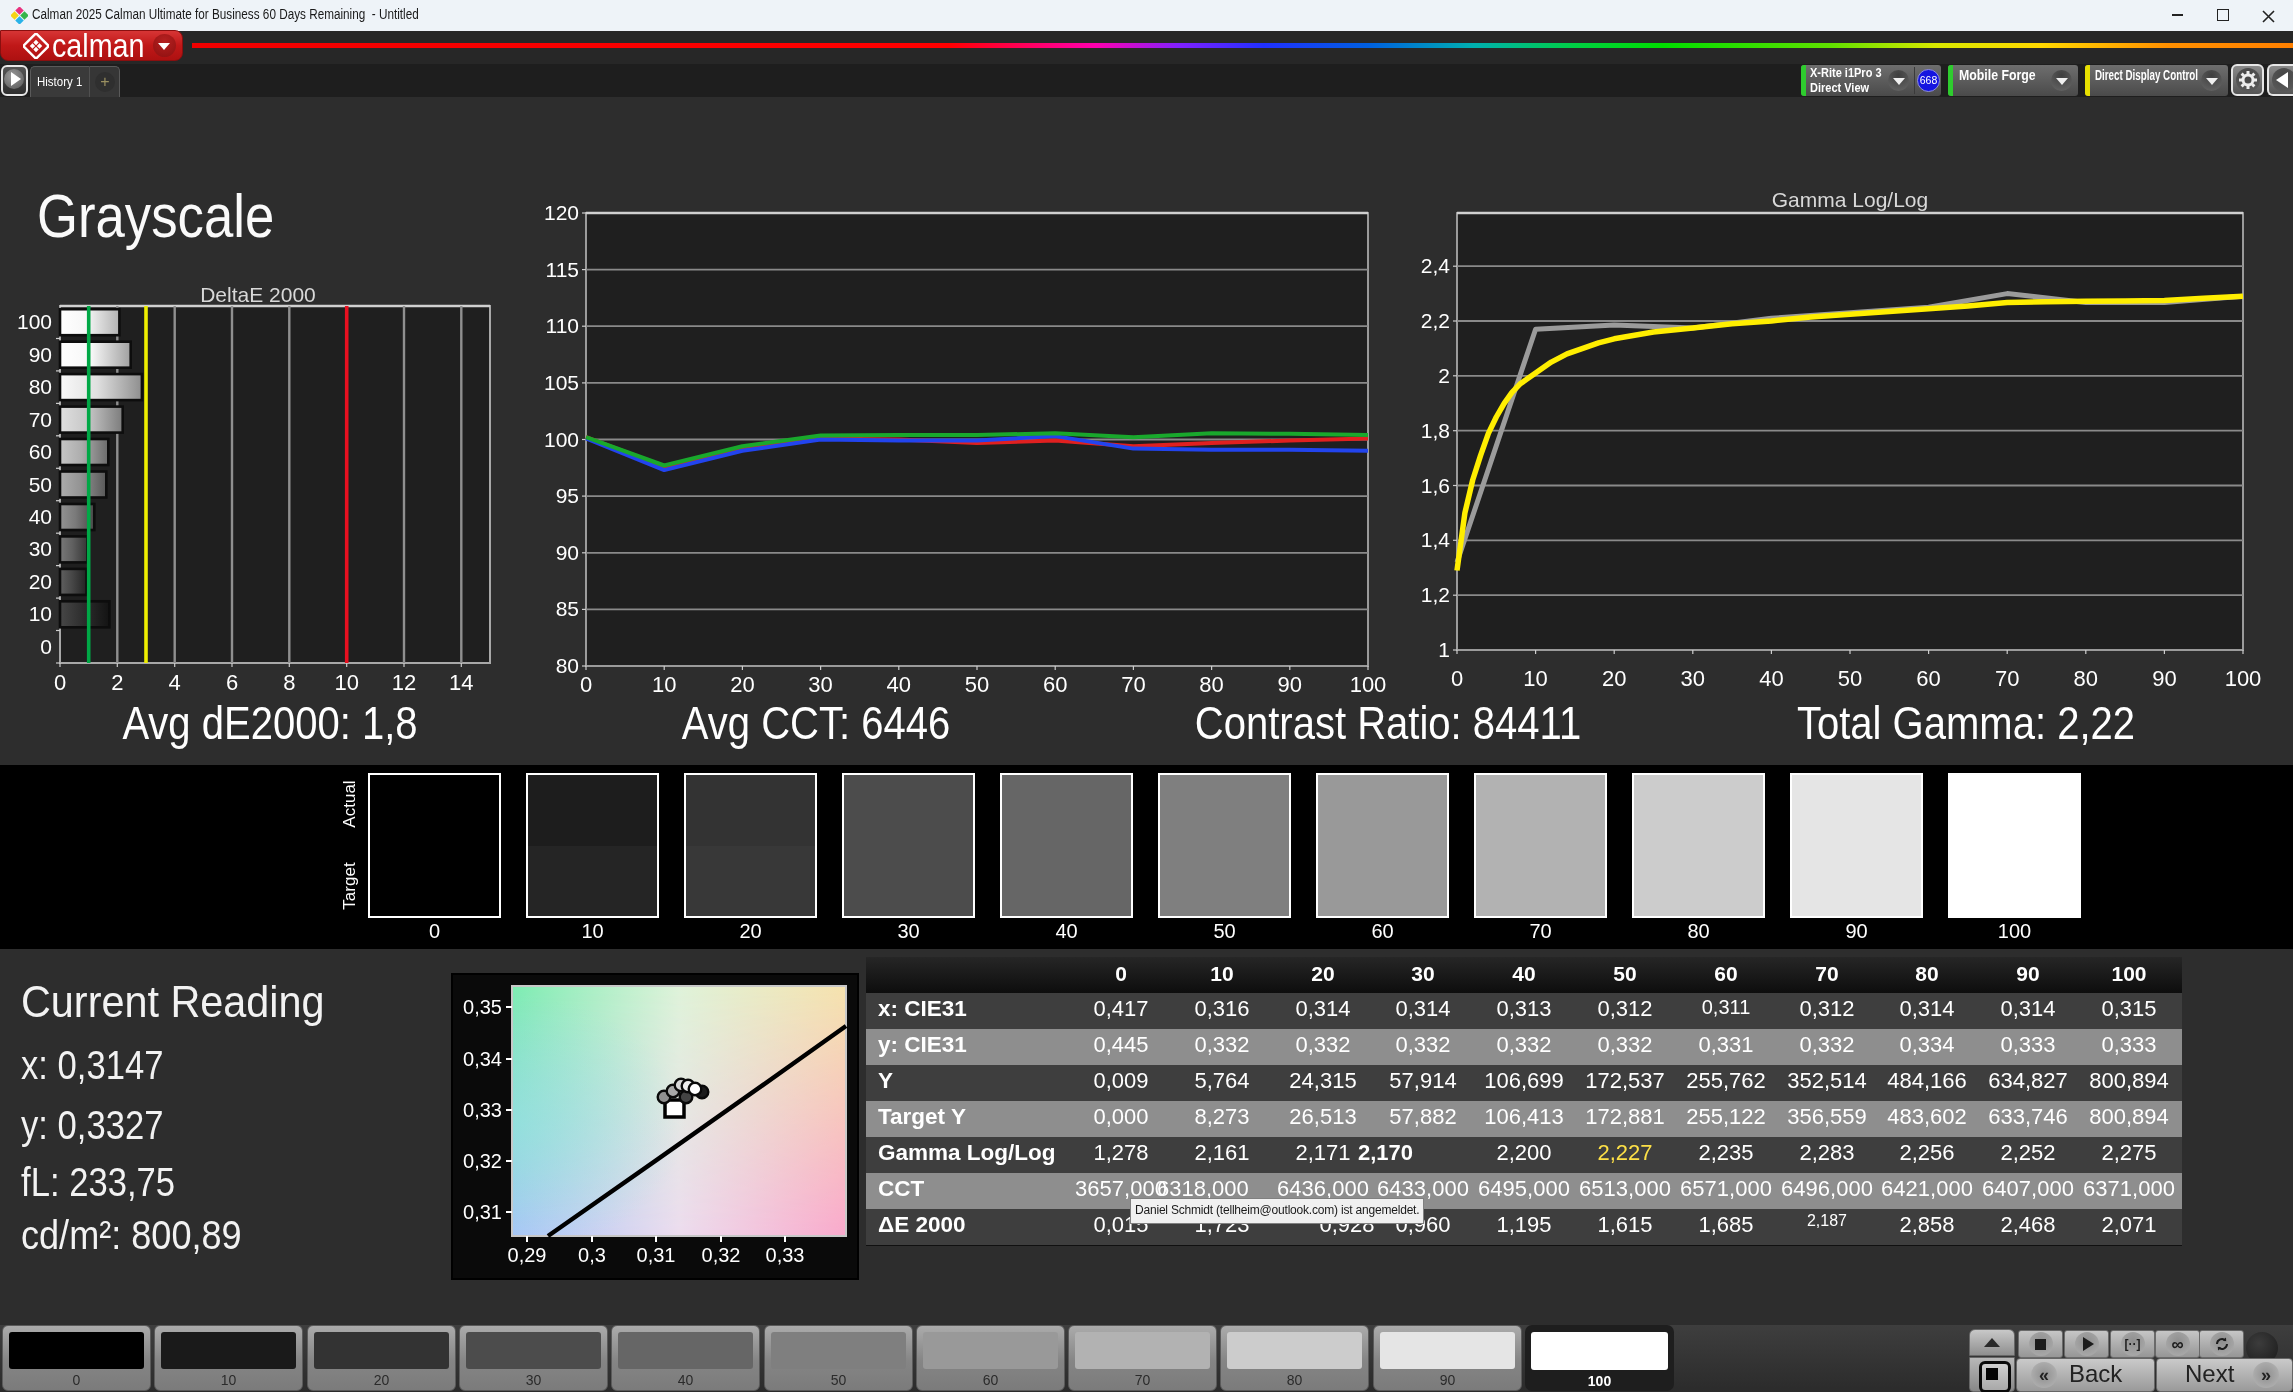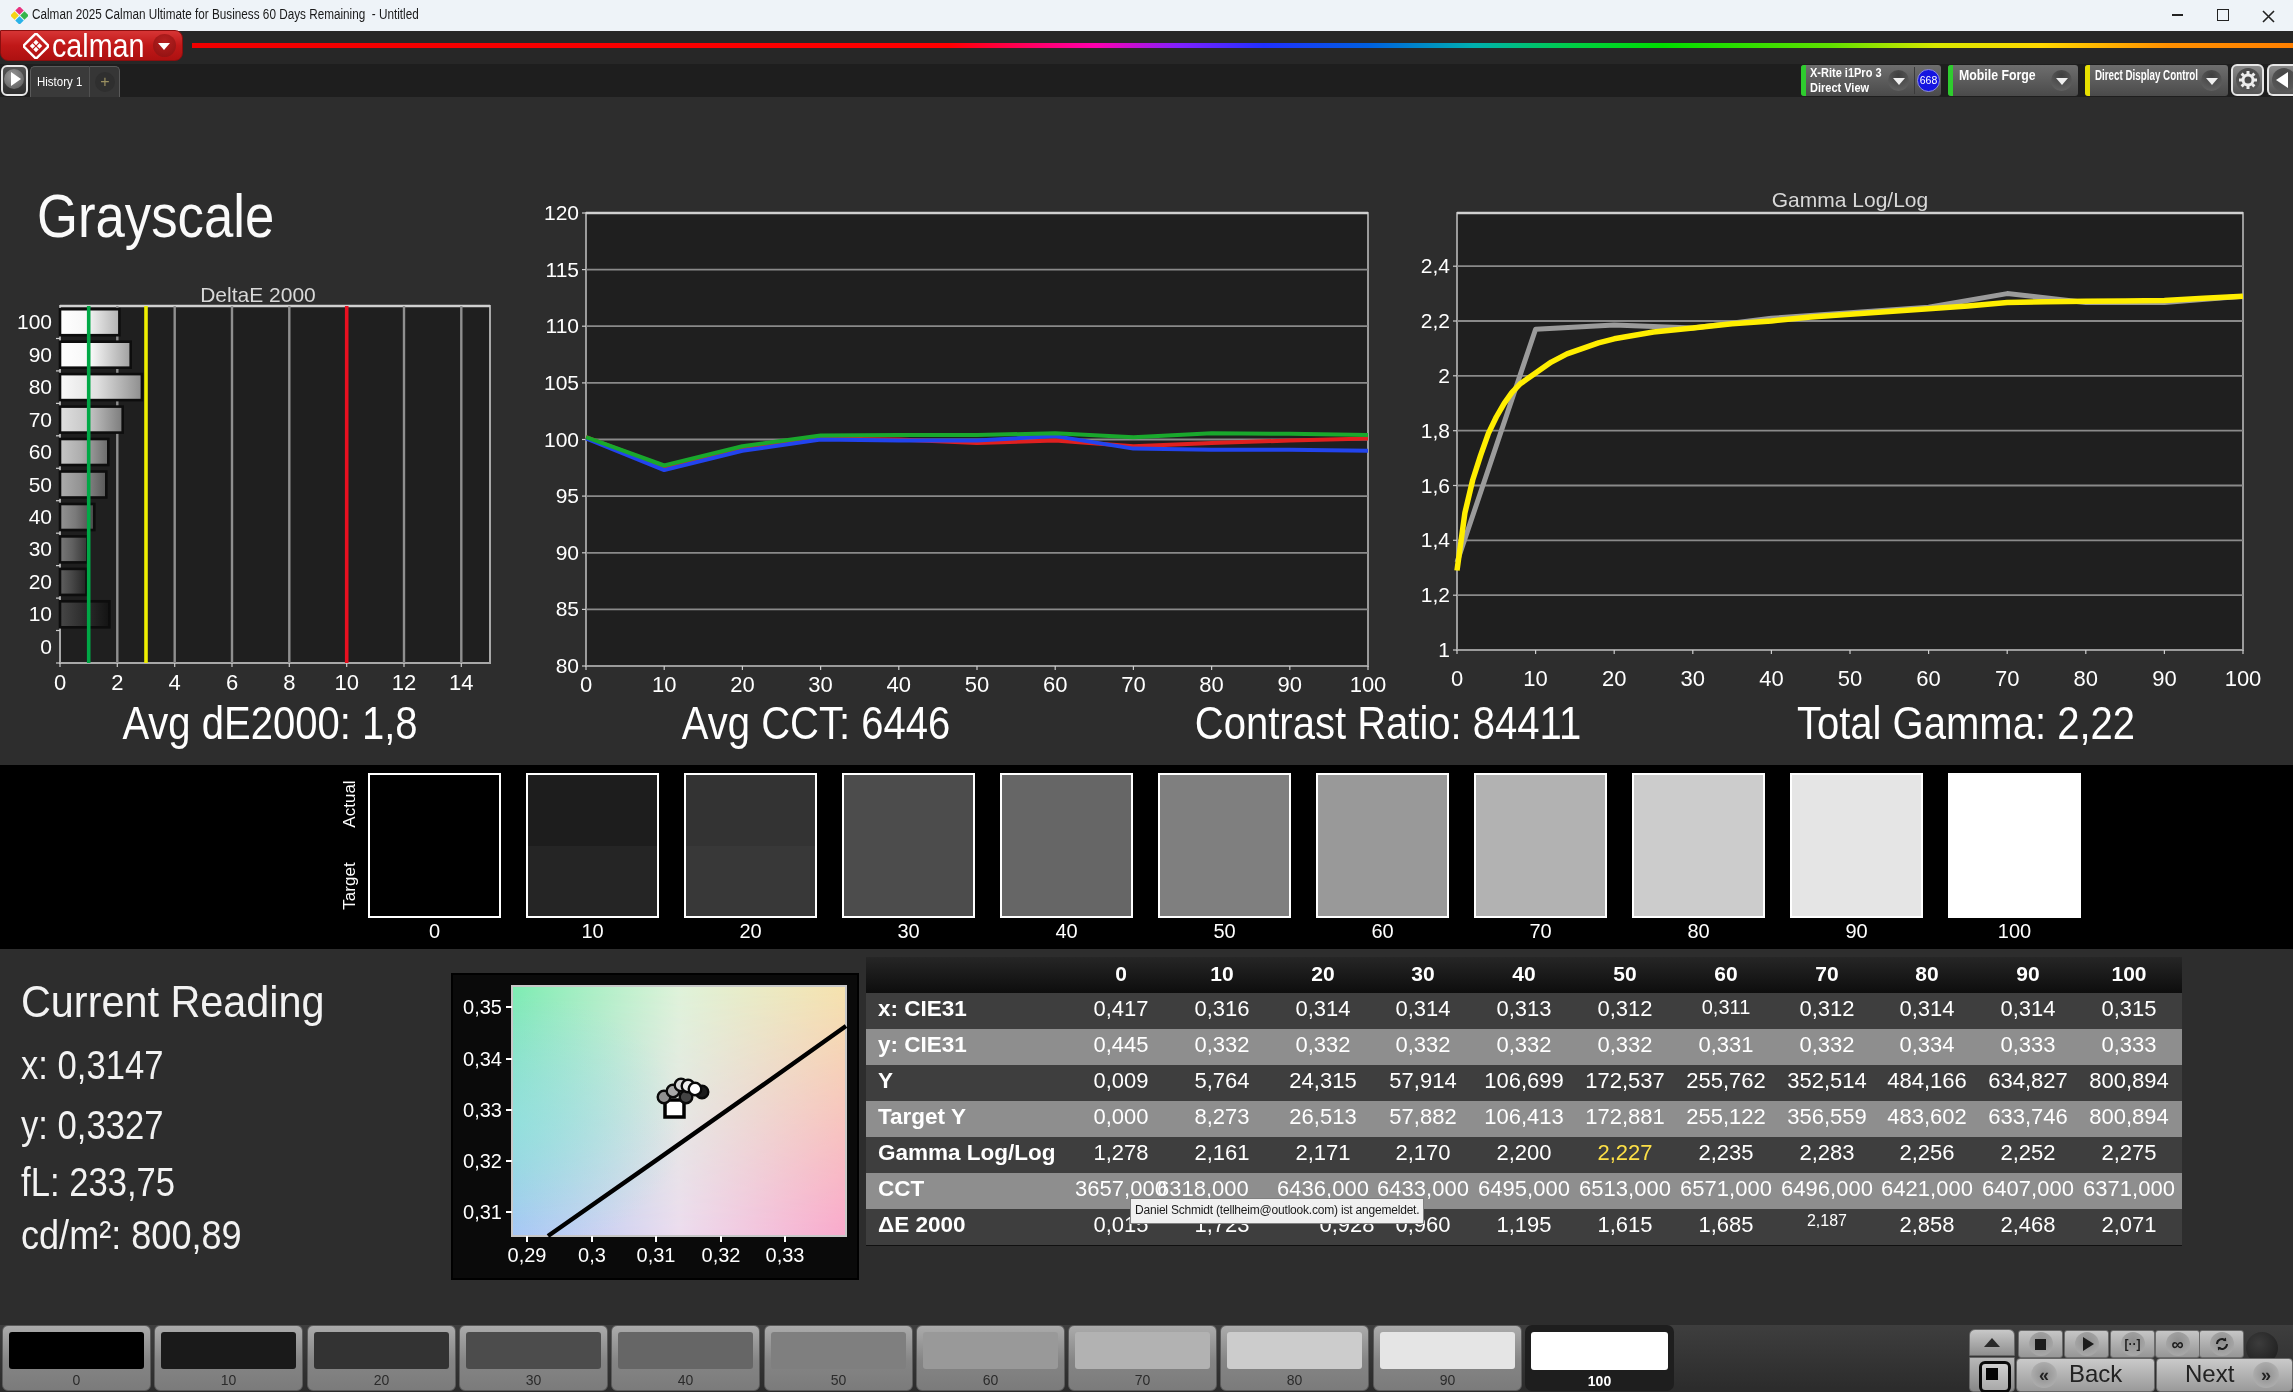--- a/index.html
+++ b/index.html
@@ -482,21 +482,21 @@
 <div style="position:absolute;left:896px;top:3px;width:130px;text-align:center;color:#fff;font-size:22px;">356,559</div>
 <div style="position:absolute;left:996px;top:3px;width:130px;text-align:center;color:#fff;font-size:22px;">483,602</div>
 <div style="position:absolute;left:1097px;top:3px;width:130px;text-align:center;color:#fff;font-size:22px;">633,746</div>
 <div style="position:absolute;left:1198px;top:3px;width:130px;text-align:center;color:#fff;font-size:22px;">800,894</div>
 </div>
 <div style="position:absolute;left:0;top:180px;width:1316px;height:36px;background:#3e3e3e;">
 <div style="position:absolute;left:12px;top:3px;color:#fff;font-size:22.5px;font-weight:bold;white-space:nowrap;">Gamma Log/Log</div>
 <div style="position:absolute;left:190px;top:3px;width:130px;text-align:center;color:#fff;font-size:22px;">1,278</div>
 <div style="position:absolute;left:291px;top:3px;width:130px;text-align:center;color:#fff;font-size:22px;">2,161</div>
 <div style="position:absolute;left:392px;top:3px;width:130px;text-align:center;color:#fff;font-size:22px;">2,171</div>
-<div style="position:absolute;left:492px;top:3px;width:130px;text-align:center;color:#fff;font-size:22px;">2,170</div>
+<div style="position:absolute;left:492px;top:3px;width:130px;color:#fff;font-size:22px;font-weight:bold;">2,170</div>
 <div style="position:absolute;left:593px;top:3px;width:130px;text-align:center;color:#fff;font-size:22px;">2,200</div>
 <div style="position:absolute;left:694px;top:3px;width:130px;text-align:center;color:#fde047;font-size:22px;">2,227</div>
 <div style="position:absolute;left:795px;top:3px;width:130px;text-align:center;color:#fff;font-size:22px;">2,235</div>
 <div style="position:absolute;left:896px;top:3px;width:130px;text-align:center;color:#fff;font-size:22px;">2,283</div>
 <div style="position:absolute;left:996px;top:3px;width:130px;text-align:center;color:#fff;font-size:22px;">2,256</div>
 <div style="position:absolute;left:1097px;top:3px;width:130px;text-align:center;color:#fff;font-size:22px;">2,252</div>
 <div style="position:absolute;left:1198px;top:3px;width:130px;text-align:center;color:#fff;font-size:22px;">2,275</div>
 </div>
 <div style="position:absolute;left:0;top:216px;width:1316px;height:36px;background:#8e8e8e;">
 <div style="position:absolute;left:12px;top:3px;color:#fff;font-size:22.5px;font-weight:bold;white-space:nowrap;">CCT</div>

